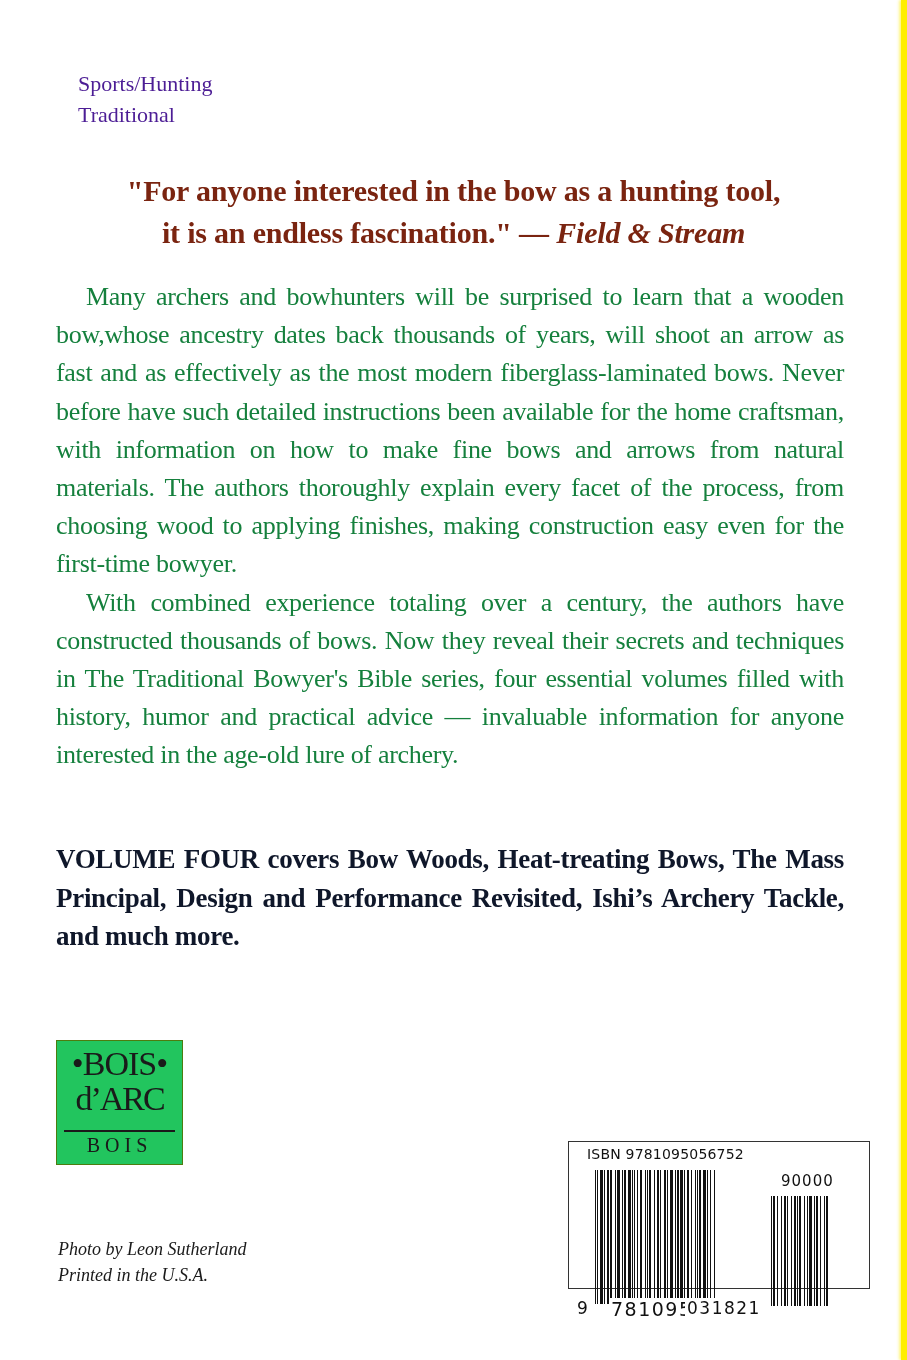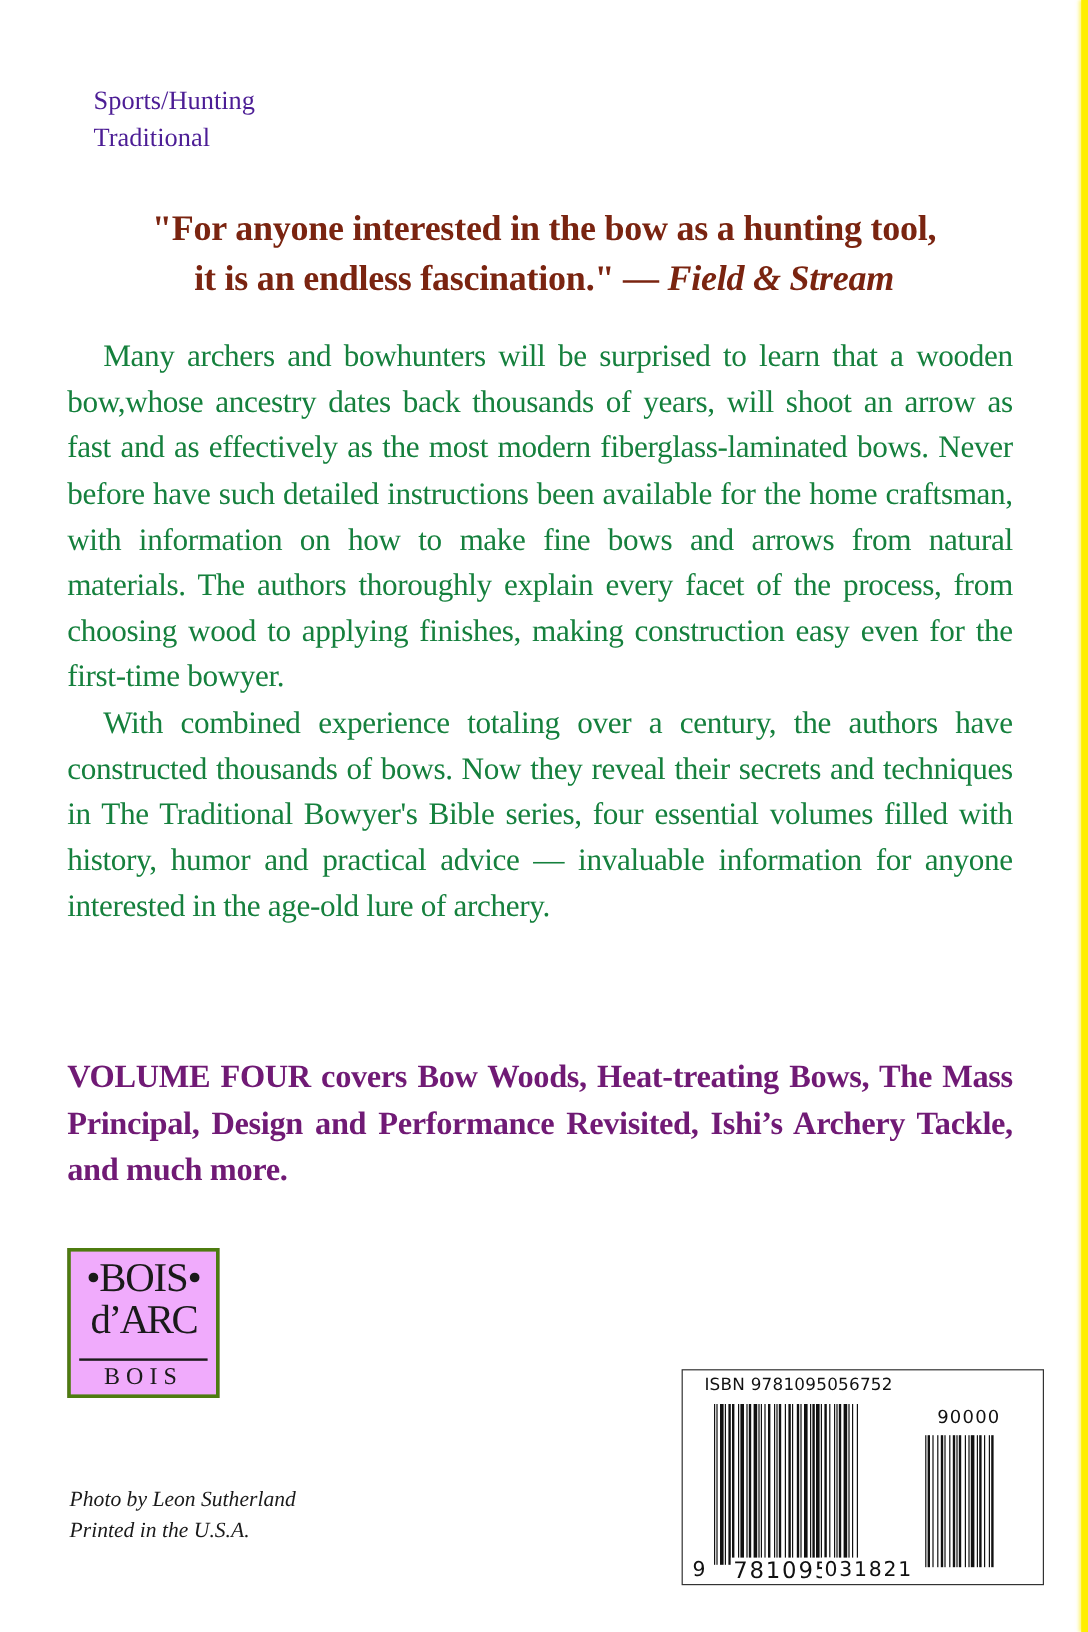--- a/index.html
+++ b/index.html
@@ -26,40 +26,40 @@
   }
   .quote .src { font-style:italic; }
   .body-text {
     position:absolute; left:56px; width:788px; top:278px;
     font-size:26px; line-height:38.2px; text-align:justify;
     text-align-last:left; color:#15803d;
     letter-spacing:-0.3px;
   }
   .body-text p { margin:0; text-indent:30px; }
   .volume {
-    position:absolute; left:56px; width:788px; top:878px;
+    position:absolute; left:56px; width:788px; top:840px;
     font-size:27px; line-height:38.5px; font-weight:bold;
-    text-align:justify; text-align-last:left; color:#701a75;
+    text-align:justify; text-align-last:left; color:#0f172a;
     letter-spacing:-0.3px;
   }
   .logo {
     position:absolute; left:56px; top:1040px; width:127px; height:125px;
-    border:3px solid #4d7c0f; box-sizing:border-box; background:#f0abfc;
+    border:1px solid #4d7c0f; box-sizing:border-box; background:#22c55e;
     text-align:center; color:#1a1a1a;
   }
   .logo .l1 { position:absolute; top:5px; left:0; width:100%; font-size:34px; line-height:36px; letter-spacing:-1px; }
   .logo .l2 { position:absolute; top:40px; left:0; width:100%; font-size:34px; line-height:36px; letter-spacing:-2px; }
   .logo .rule { position:absolute; top:89px; left:7px; right:7px; height:2px; background:#1a1a1a; }
   .logo .l3 { position:absolute; top:92px; left:0; width:100%; font-size:20px; line-height:24px; letter-spacing:5px; }
   .footer {
     position:absolute; left:58px; top:1236px;
     font-size:18px; line-height:26px; font-style:italic; color:#1a1a1a;
   }
   .barcode-box {
-    position:absolute; left:568px; top:1141px; width:302px; height:180px;
+    position:absolute; left:568px; top:1141px; width:302px; height:148px;
     border:1px solid #333; box-sizing:border-box; background:#fff;
     font-family:"DejaVu Sans", "Liberation Sans", sans-serif; color:#111;
   }
   .isbn-label { position:absolute; left:18px; top:4px; font-size:14px; letter-spacing:0.2px; }
   .addon-num { position:absolute; left:212px; top:30px; font-size:15px; letter-spacing:1px; }
   .bars-main { position:absolute; left:26px; top:28px; height:134px; width:162px; }
   .bars-addon { position:absolute; left:202px; top:54px; height:110px; width:78px; }
   .bars-main span, .bars-addon span { position:absolute; top:0; bottom:0; background:#111; }
   .digit-lead { position:absolute; left:8px; top:156px; font-size:17px; }
   .digits-a { position:absolute; left:40px; top:156px; font-size:19px; letter-spacing:1.5px; background:#fff; padding:0 2px; }

